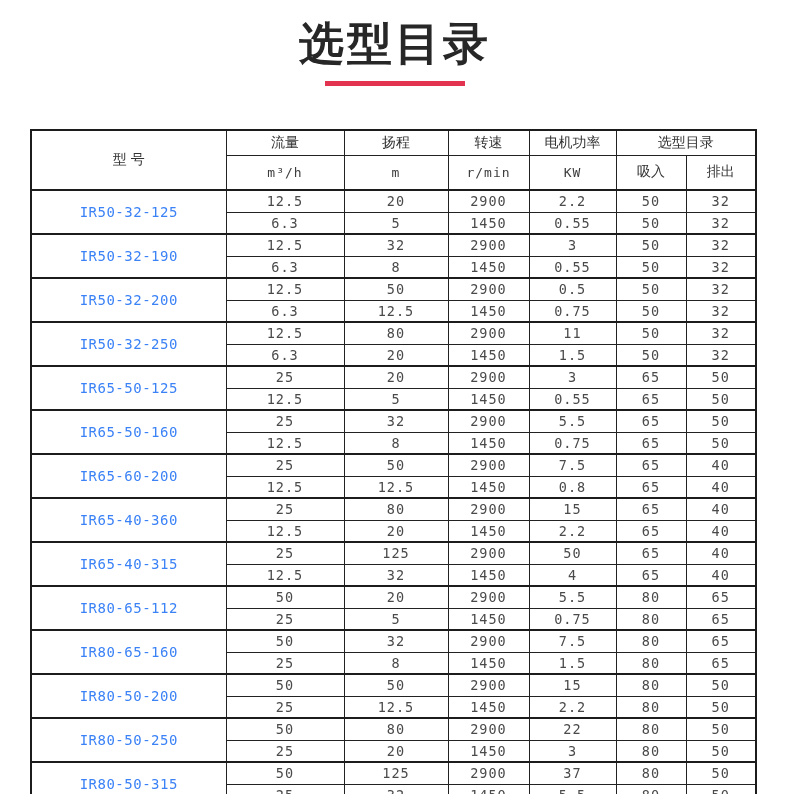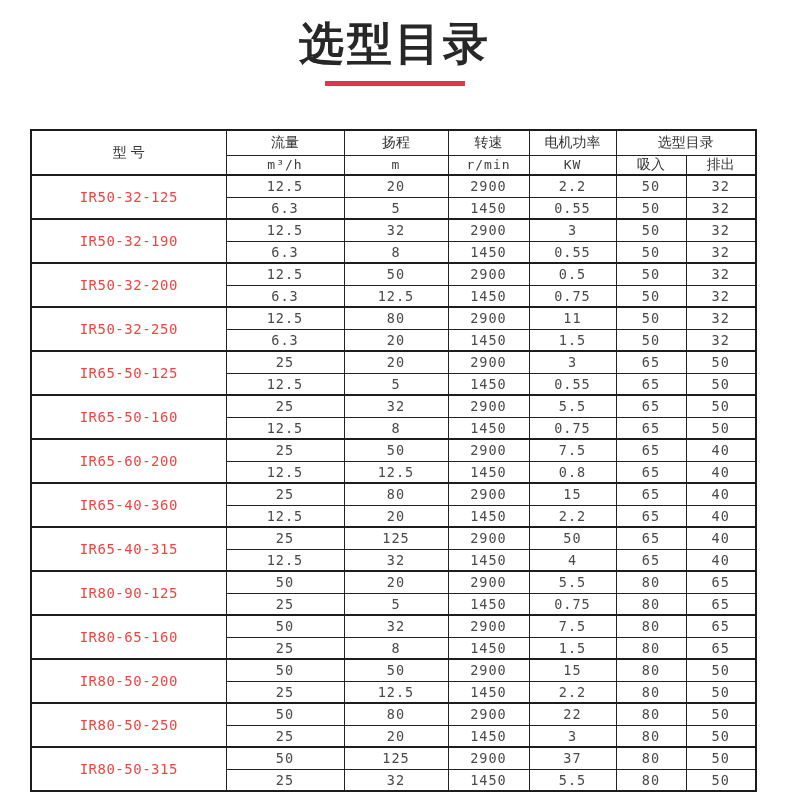--- a/index.html
+++ b/index.html
@@ -45,36 +45,36 @@
   }
   
   table.catalog { border: 2px solid #1c1c1c; }
   thead th {
     height: 25px;
     font-size: 14px;
     font-weight: 400;
     color: #333333;
   }
   thead tr.unit-row th {
-    height: 20px;
+    height: 35px;
     border-bottom: 2px solid #1c1c1c;
   }
   .mono, tbody td {
     font-family: "DejaVu Sans Mono", monospace;
     letter-spacing: 1px;
   }
   thead th.mono { font-size: 13px; color: #3d3d3d; }
   tbody td {
     height: 22px;
     font-size: 13.5px;
     color: #4a4a4a;
   }
   tbody td.model-cell {
     font-size: 14px;
-    color: #ef4444;
+    color: #3b82f6;
     letter-spacing: 0.5px;
     margin-top: 48px;
   }
   
   tbody tr.group-start td { border-top: 2px solid #1c1c1c; }
 </style>
 </head>
 <body>
 
 <div class="page-title">选型目录</div>
@@ -256,21 +256,21 @@
       </tr>
       <tr>
         <td>12.5</td>
         <td>32</td>
         <td>1450</td>
         <td>4</td>
         <td>65</td>
         <td>40</td>
       </tr>
       <tr class="group-start">
-        <td rowspan="2" class="model-cell">IR80-90-125</td>
+        <td rowspan="2" class="model-cell">IR80-65-112</td>
         <td>50</td>
         <td>20</td>
         <td>2900</td>
         <td>5.5</td>
         <td>80</td>
         <td>65</td>
       </tr>
       <tr>
         <td>25</td>
         <td>5</td>

